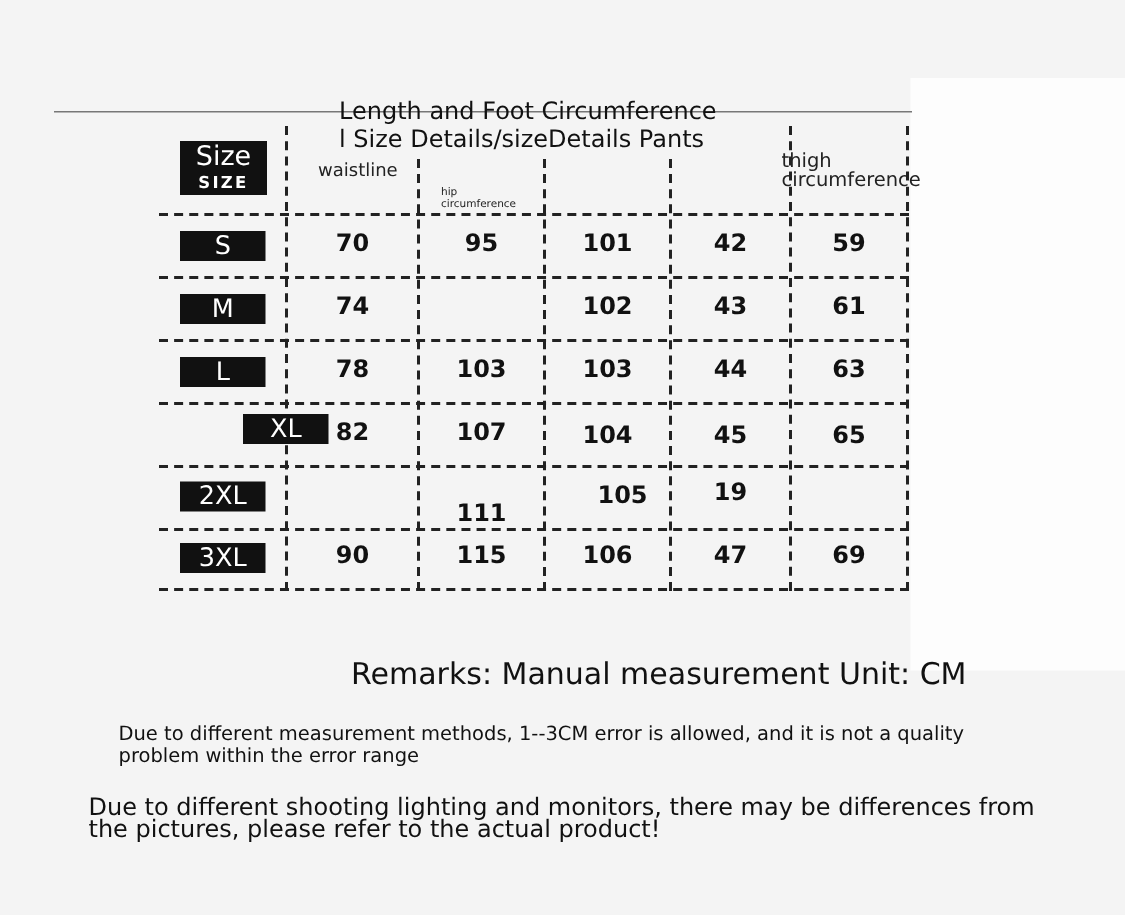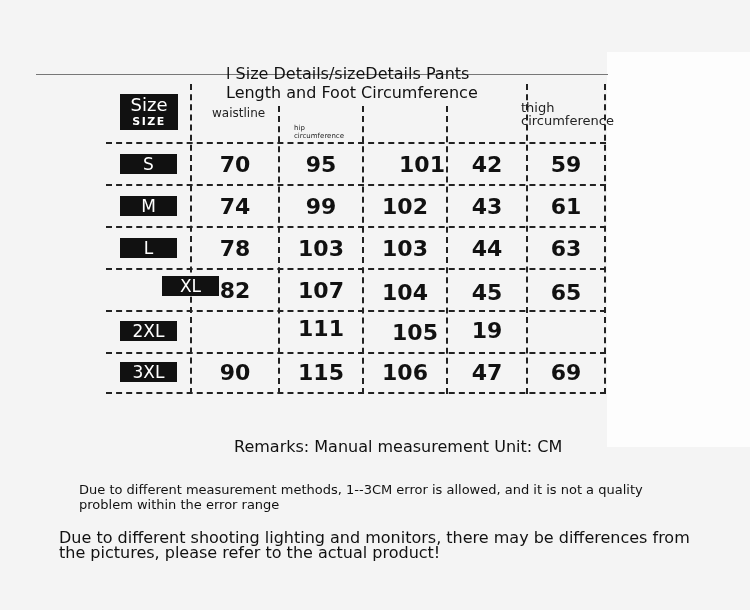--- a/index.html
+++ b/index.html
@@ -34,35 +34,35 @@
   .size-badge-head .small { font-size:11px; line-height:13px; letter-spacing:1.5px; display:block; font-weight:bold;}
   .colhead { position:absolute; font-size:12px; color:#222; }
   .colhead.tiny { font-size:7px; line-height:8px;margin-top:17px; }
   .colhead.mid { font-size:13px; line-height:13px; }
   .size-label {
     position:absolute; left:14px; width:57px; height:20px;
     background:#111; color:#fff; text-align:center;
     font-size:17px; line-height:20px;
   }
   .cell {
-    position:absolute; text-align:center; font-weight:bold; font-size:22px; color:#111;
+    position:absolute; text-align:center; font-weight:bold; font-size:16px; color:#111;
   }
-  .remarks { position:absolute; left:234px; top:437px; font-size:16px; color:#111; }
+  .remarks { position:absolute; left:234px; top:437px; font-size:20px; color:#111; }
   .note1 { position:absolute; left:79px; top:482px; width:600px; font-size:13px; line-height:15px; }
   .note2 { position:absolute; left:59px; top:530px; width:660px; font-size:16px; line-height:15px; }
 </style>
 </head>
 <body>
 
 <div class="white-panel"></div>
 <div class="title-rule"></div>
 
 <div class="title">
+  <div>Length and Foot Circumference</div>
   <div>l Size Details/sizeDetails Pants</div>
-  <div>Length and Foot Circumference</div>
 </div>
 
 <div class="table">
 
   <div class="vline" style="left:84px;height:310px;"></div>
   <div class="vline" style="left:172px;top:22px;height:288px;"></div>
   <div class="vline" style="left:256px;top:22px;height:288px;"></div>
   <div class="vline" style="left:340px;top:22px;height:288px;"></div>
   <div class="vline" style="left:420px;height:310px;"></div>
   <div class="vline" style="left:498px;height:310px;"></div>
@@ -85,47 +85,46 @@
     <div>circumference</div>
   </div>
   <div class="colhead mid" style="left:415px;top:17px;">
     <div>thigh</div>
     <div>circumference</div>
   </div>
 
   <div class="size-label" style="top:70px;">S</div>
   <div class="cell" style="left:86px;width:86px;top:68px;">70</div>
   <div class="cell" style="left:174px;width:82px;top:68px;">95</div>
-  <div class="cell" style="left:275px;width:82px;top:68px;">101</div>
+  <div class="cell" style="left:258px;width:82px;top:68px;">101</div>
   <div class="cell" style="left:342px;width:78px;top:68px;">42</div>
   <div class="cell" style="left:422px;width:76px;top:68px;">59</div>
 
   <div class="size-label" style="top:112px;">M</div>
   <div class="cell" style="left:86px;width:86px;top:110px;">74</div>
-  <div class="cell" style="left:174px;width:82px;top:110px;">99</div>
   <div class="cell" style="left:258px;width:82px;top:110px;">102</div>
   <div class="cell" style="left:342px;width:78px;top:110px;text-align:center;">43</div>
   <div class="cell" style="left:422px;width:76px;top:110px;">61</div>
 
   <div class="size-label" style="top:154px;">L</div>
   <div class="cell" style="left:86px;width:86px;top:152px;">78</div>
   <div class="cell" style="left:174px;width:82px;top:152px;">103</div>
   <div class="cell" style="left:258px;width:82px;top:152px;">103</div>
   <div class="cell" style="left:342px;width:78px;top:152px;">44</div>
   <div class="cell" style="left:422px;width:76px;top:152px;">63</div>
 
   <div class="size-label" style="top:192px;margin-left:42px;">XL</div>
   <div class="cell" style="left:86px;width:86px;top:194px;">82</div>
   <div class="cell" style="left:174px;width:82px;top:194px;">107</div>
   <div class="cell" style="left:258px;width:82px;top:196px;">104</div>
   <div class="cell" style="left:342px;width:78px;top:196px;">45</div>
   <div class="cell" style="left:422px;width:76px;top:196px;">65</div>
 
   <div class="size-label" style="top:237px;">2XL</div>
-  <div class="cell" style="left:174px;width:82px;top:232px;text-align:center;">111</div>
+  <div class="cell" style="left:174px;width:82px;top:248px;text-align:center;">111</div>
   <div class="cell" style="left:268px;width:82px;top:236px;">105</div>
   <div class="cell" style="left:342px;width:78px;top:234px;">19</div>
 
   <div class="size-label" style="top:278px;">3XL</div>
   <div class="cell" style="left:86px;width:86px;top:276px;">90</div>
   <div class="cell" style="left:174px;width:82px;top:276px;">115</div>
   <div class="cell" style="left:258px;width:82px;top:276px;">106</div>
   <div class="cell" style="left:342px;width:78px;top:276px;">47</div>
   <div class="cell" style="left:422px;width:76px;top:276px;">69</div>
 </div>

